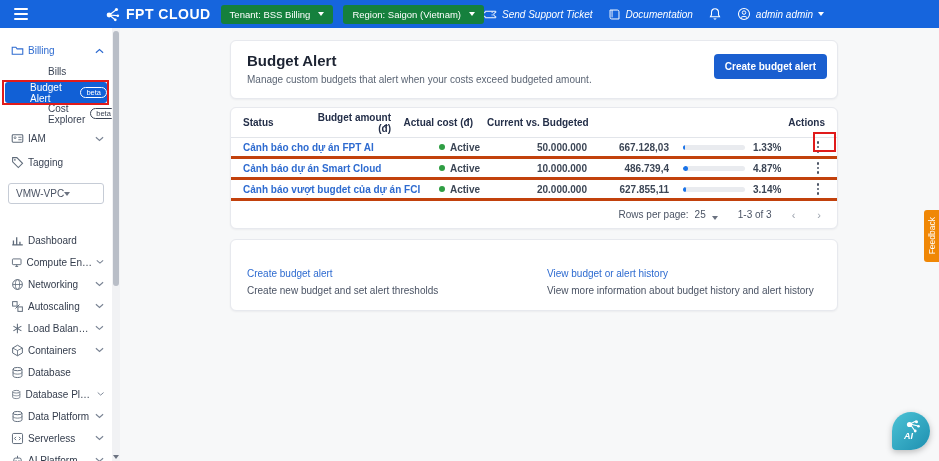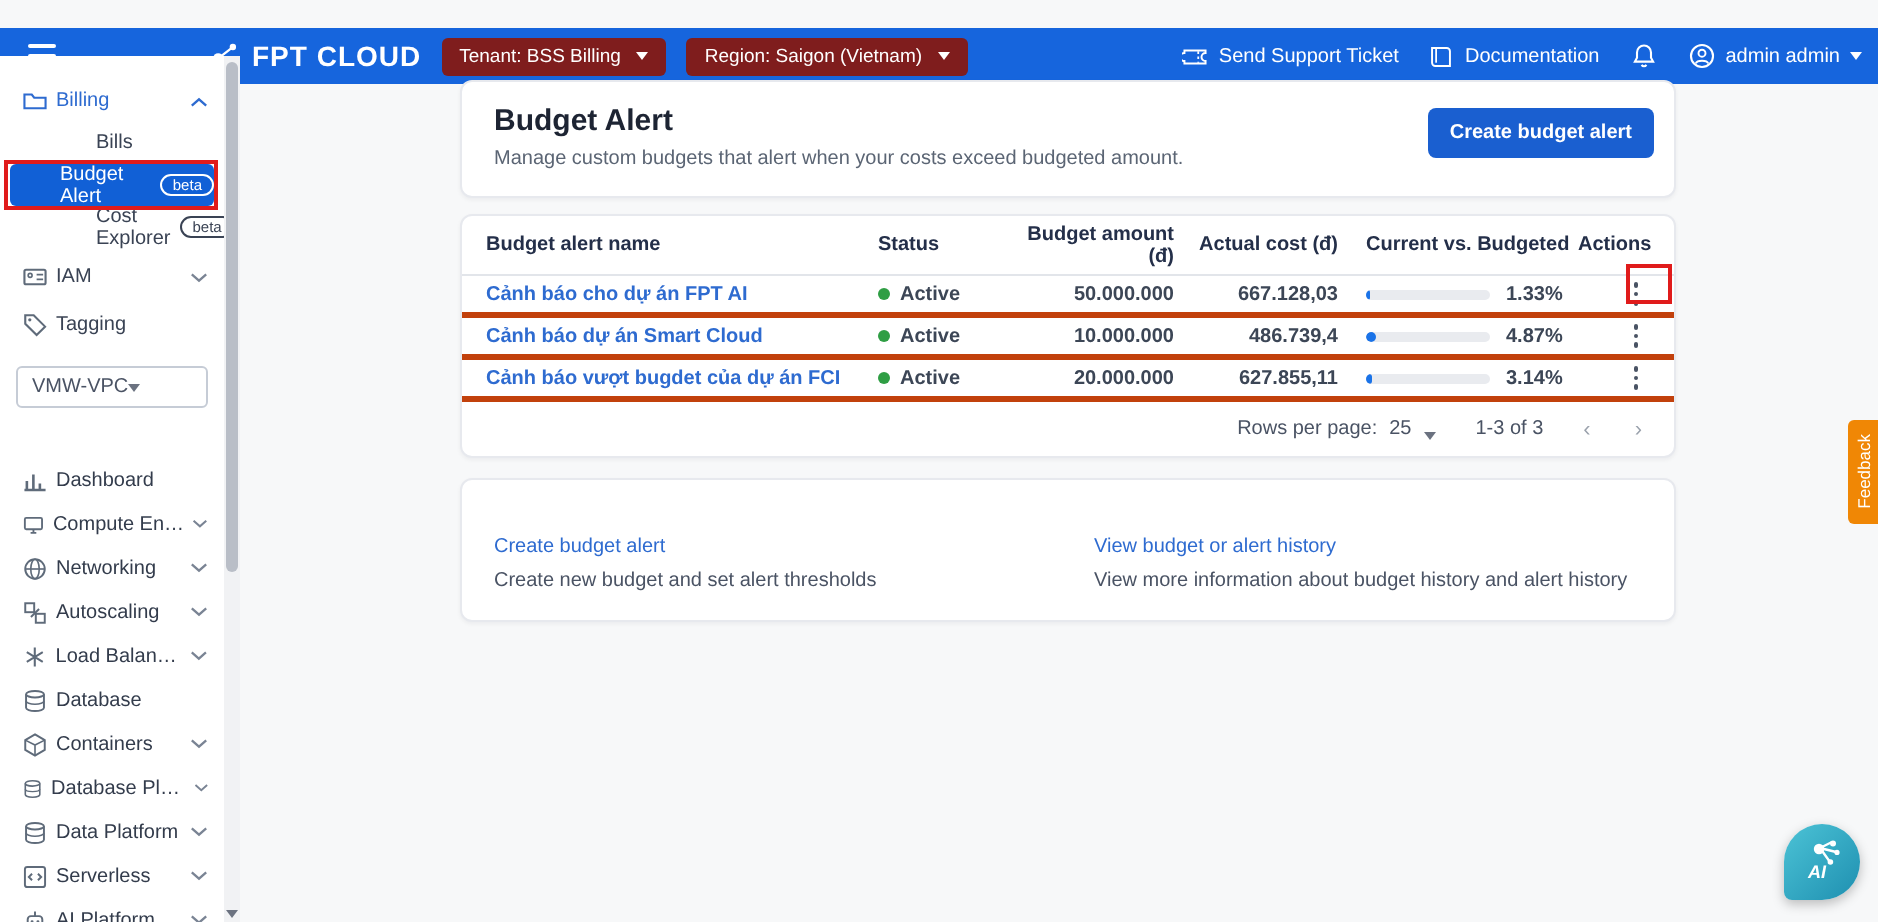--- a/index.html
+++ b/index.html
@@ -1,31 +1,31 @@
 <!DOCTYPE html>
 <html><head>
 <meta charset="utf-8">
 <style>
   * { box-sizing: border-box; margin: 0; padding: 0; }
   html,body { width:939px; height:461px; overflow:hidden; }
   body { font-family:"Liberation Sans", sans-serif; }
   .page { position:relative; width:939px; height:461px; background:#f7f8f9; overflow:hidden; }
 
   
-  .topbar { position:absolute; top:14px; left:0; right:0; height:28px; background:#1665dd;
-            display:flex; align-items:center; justify-content:space-between; color:#fff; padding:0 6px 0 8px; }
+  .topbar { position:absolute; top:0; left:0; right:0; height:28px; background:#1665dd;
+            display:flex; align-items:center; justify-content:flex-start; color:#fff; padding:0 6px 0 8px; }
   .tb-left, .tb-right { display:flex; align-items:center; }
   .tb-left { gap:10px; }
   .hamburger { width:26px; height:20px; display:flex; flex-direction:column; justify-content:center; gap:3px; padding:0 6px; cursor:pointer; }
   .hamburger i { display:block; height:2px; background:#fff; border-radius:1px; }
   .logo { display:flex; align-items:center; gap:5px; margin-left:60px; }
   .logo-text { font-size:14px; font-weight:bold; letter-spacing:.5px; }
-  .chip { background:#7f1d1d; border-radius:3px; padding:4px 9px; font-size:9.5px; display:flex; align-items:center; gap:8px; cursor:pointer; }
+  .chip { background:#15803d; border-radius:3px; padding:4px 9px; font-size:9.5px; display:flex; align-items:center; gap:8px; cursor:pointer; }
   .caret-dn { width:0; height:0; border-left:3.5px solid transparent; border-right:3.5px solid transparent; border-top:4px solid #fff; }
-  .tb-right { gap:15px; font-size:10px; padding-right:2px; }
+  .tb-right { gap:15px; font-size:10px; padding-right:2px;font-style:italic; }
   .tb-item { display:flex; align-items:center; gap:5px; cursor:pointer; white-space:nowrap; }
   .ic { flex:none; }
 
   
   .sidebar { position:absolute; top:28px; left:0; width:112px; bottom:0; background:#fff; font-size:10px; color:#3a4354; padding-top:12px; }
   .sb-row { display:flex; align-items:center; height:21px; padding:0 8px 0 11px; gap:4px; cursor:pointer; white-space:nowrap; }
   .sb-row .lbl { overflow:hidden; text-overflow:ellipsis; }
   .sb-row .chev { margin-left:auto; color:#7a8494; }
   .sb-row.group-active { color:#2e6bd0; }
   .sb-sub { padding-left:48px; height:21px; display:flex; align-items:center; cursor:pointer; gap:5px; }
@@ -318,32 +318,32 @@
         <svg class="sb-icon">
             <use href="#i-asterisk"></use>
           </svg>
         <span class="lbl">Load Balancer</span>
         <svg class="chev" width="9" height="6">
             <use href="#i-chevdn"></use>
           </svg>
       </div>
       <div class="sb-row">
         <svg class="sb-icon">
+            <use href="#i-box"></use>
+          </svg>
+        <span class="lbl">Containers</span>
+        <svg class="chev" width="9" height="6">
+            <use href="#i-chevdn"></use>
+          </svg>
+      </div>
+      <div class="sb-row">
+        <svg class="sb-icon">
             <use href="#i-db"></use>
           </svg>
         <span class="lbl">Database</span>
-      </div>
-      <div class="sb-row">
-        <svg class="sb-icon">
-            <use href="#i-box"></use>
-          </svg>
-        <span class="lbl">Containers</span>
-        <svg class="chev" width="9" height="6">
-            <use href="#i-chevdn"></use>
-          </svg>
       </div>
       <div class="sb-row">
         <svg class="sb-icon">
             <use href="#i-db"></use>
           </svg>
         <span class="lbl">Database Platform</span>
         <svg class="chev" width="9" height="6">
             <use href="#i-chevdn"></use>
           </svg>
       </div>
@@ -385,21 +385,20 @@
   <div class="main">
 
     <div class="card card-head">
       <div class="page-title">Budget Alert</div>
       <div class="page-sub">Manage custom budgets that alert when your costs exceed budgeted amount.</div>
       <button class="btn-primary">Create budget alert</button>
     </div>
 
     <div class="card tbl">
       <div class="trow thead">
-        <div class="c-name">Budget alert name</div>
         <div class="c-status">Status</div>
         <div class="c-budget">Budget amount (đ)</div>
         <div class="c-actual">Actual cost (đ)</div>
         <div class="c-current">Current vs. Budgeted</div>
         <div class="c-actions" style="font-weight:bold">Actions</div>
       </div>
 
       <div class="trow tr">
         <div class="c-name"><a class="link">Cảnh báo cho dự án FPT AI</a></div>
         <div class="c-status">

